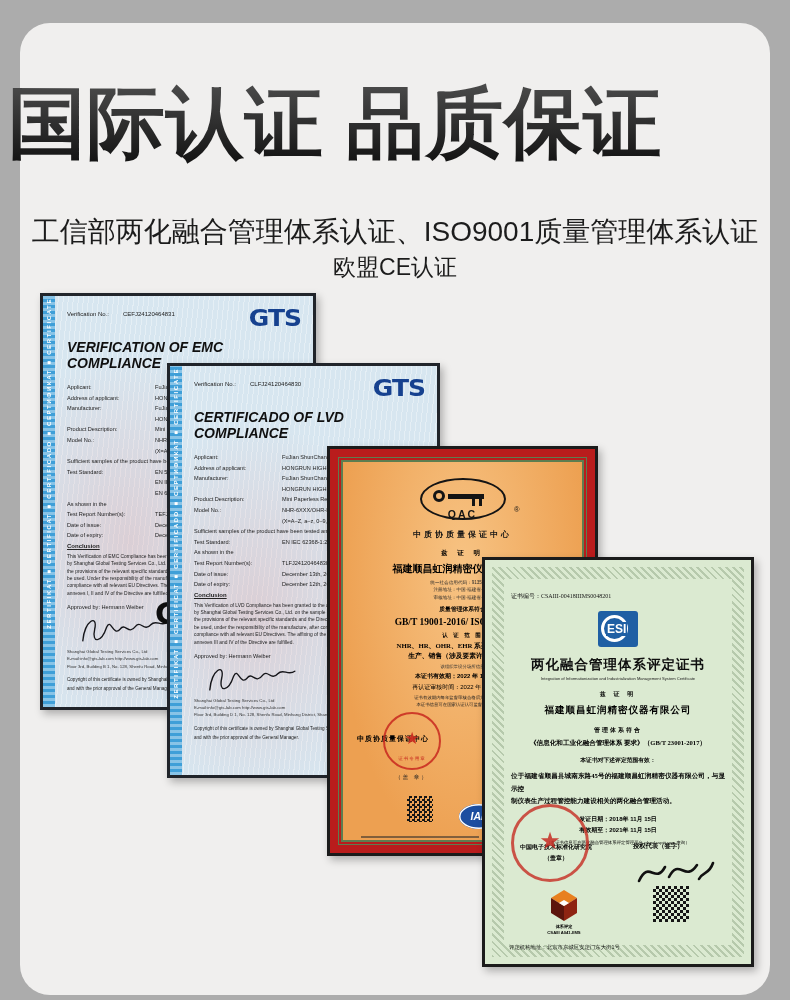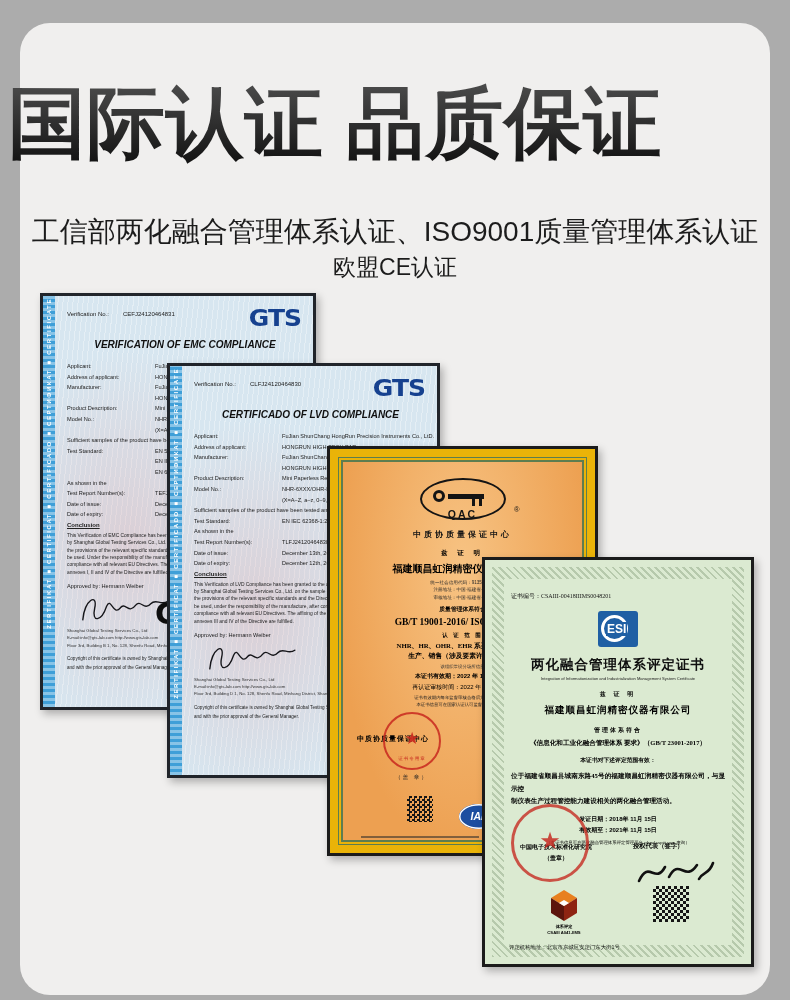--- a/index.html
+++ b/index.html
@@ -23,37 +23,37 @@
       #d7e6f0; }
   .c1 { left:40px; top:293px; width:276px; height:417px; z-index:1; }
   .c2 { left:167px; top:363px; width:273px; height:415px; z-index:2; }
   .band { position:absolute; left:0; top:0; bottom:0; width:12px; color:#fff; overflow:hidden;
     background:repeating-linear-gradient(0deg, rgba(255,255,255,.38) 0 3px, transparent 3px 6px), #3f9fd8; }
   .band span { writing-mode:vertical-rl; transform:rotate(180deg); font-size:6px; font-weight:bold; letter-spacing:1.6px; display:block; margin:2px auto 0; white-space:nowrap; }
   .ginner { position:absolute; left:12px; right:0; top:0; bottom:0; padding:10px 10px 0 12px; }
   .vrow { font-size:6px; color:#222; margin-top:5px; }
   .vrow .vl { margin-right:14px; }
   .gtslogo { position:absolute; top:8px; right:12px; font-size:25px; font-weight:900; color:#16418f; letter-spacing:-1px; font-family:"DejaVu Sans",sans-serif; transform:scaleY(.92); }
-  .gtitle { text-align:center; font-size:10px; font-weight:bold; font-style:italic; margin-top:22px; color:#101010; }
+  .gtitle { font-size:14px; font-weight:bold; font-style:italic; margin-top:22px; color:#101010; }
   .rows { margin-top:13px; }
   .row { font-size:5.6px; color:#222; margin-bottom:4.6px; white-space:nowrap; }
   .row .l { display:inline-block; width:88px; }
   .row.full .l { width:auto; }
   .concl { font-size:6px; font-weight:bold; text-decoration:underline; margin:4px 0 4px; color:#222; }
   .para { font-size:4.9px; line-height:1.5; color:#222; }
   .appr { font-size:5.6px; margin-top:7px; color:#222; }
   .sig { margin-top:2px; display:block; }
   .cem { font-weight:600; color:#0e0e0e; font-family:"DejaVu Sans",sans-serif; }
   .cem1 { position:absolute; left:100px; top:300px; font-size:30px; letter-spacing:5px; }
   .cem2 { position:absolute; right:16px; top:296px; font-size:31px; letter-spacing:6px; }
   .flines { font-size:4.3px; color:#333; line-height:1.7; margin-top:2px; }
   .clines { font-size:4.6px; color:#222; line-height:2.0; margin-top:5px; }
 
   
-  .c3 { left:327px; top:446px; width:271px; height:410px; z-index:3; background:#eab308; border:3px solid #1b1b1b; padding:8px; }
+  .c3 { left:327px; top:446px; width:271px; height:410px; z-index:3; background:#b91c1c; border:3px solid #1b1b1b; padding:8px; }
   .qframe { width:100%; height:100%; border:1px solid #5d7d50; padding:2px; }
   .qinner { position:relative; width:100%; height:100%; border:2px solid #5d7d50; text-align:center; overflow:hidden;
     background:radial-gradient(ellipse at 50% 28%, #f7c383, #eda051 75%); }
   .qac { position:relative; width:86px; height:42px; margin:16px auto 0; border:2.5px solid #141414; border-radius:50%; }
   .qac .kh { position:absolute; left:11px; top:10px; width:12px; height:12px; border:3.2px solid #141414; border-radius:50%; }
   .qac .kb { position:absolute; left:26px; top:14px; width:36px; height:4.5px; background:#141414; }
   .qac .kt { position:absolute; left:50px; top:19px; width:3.5px; height:7px; background:#141414; box-shadow:7px 0 0 #141414; }
   .qac .qt { position:absolute; left:0; right:0; bottom:-2px; font-size:10.5px; font-weight:bold; letter-spacing:2px; color:#141414; }
   .qreg { position:absolute; right:-16px; bottom:4px; font-size:7.5px; color:#141414; }
   .qcn { font-size:8px; letter-spacing:3px; color:#151515; margin-top:9px; font-weight:bold; }

